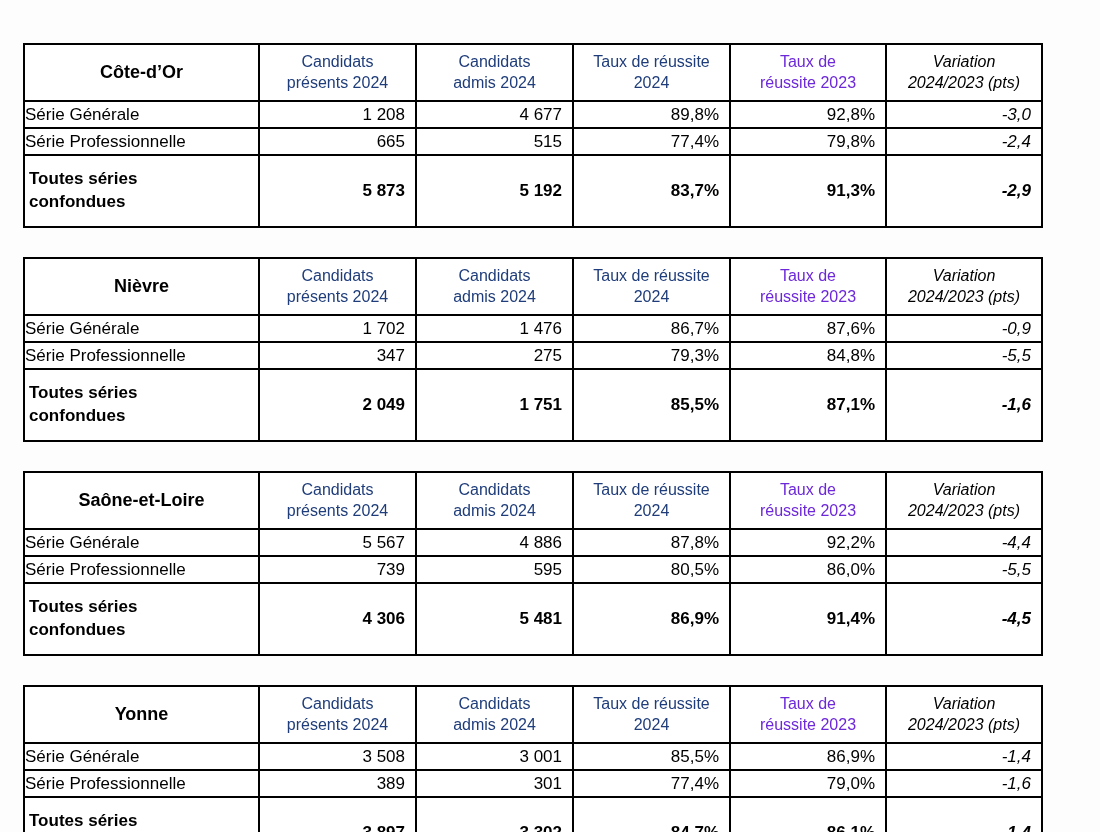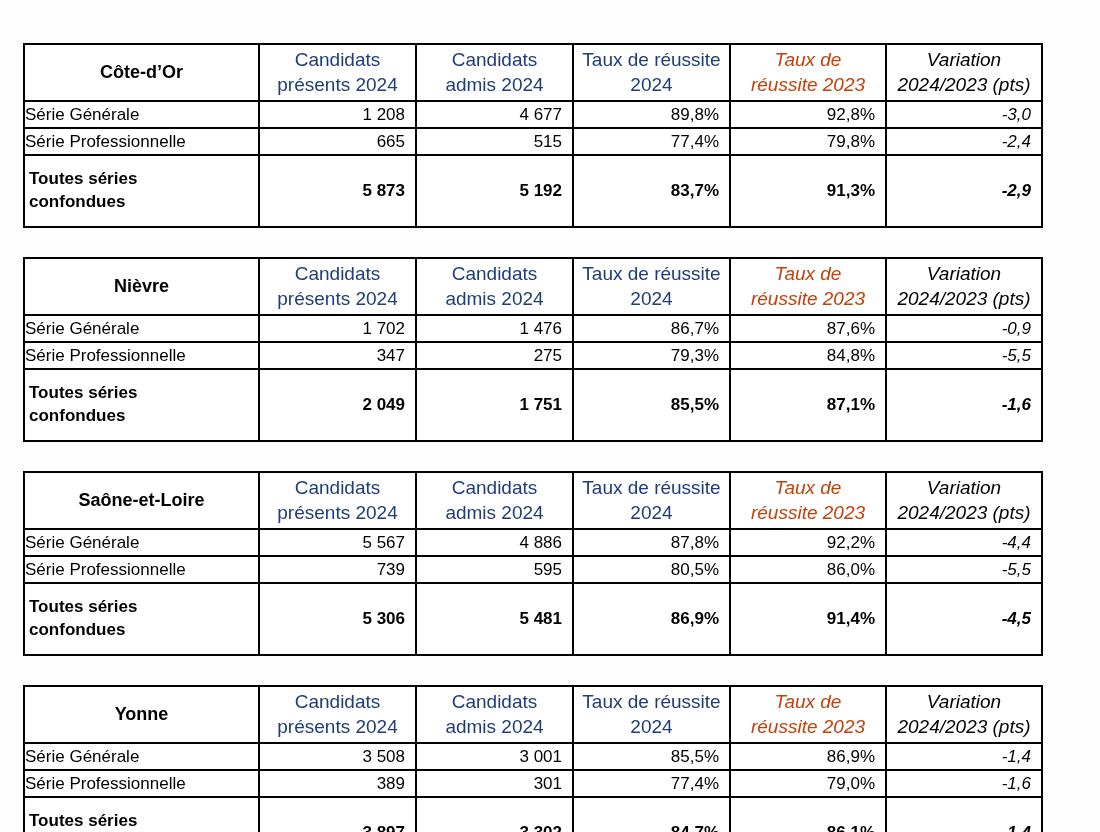--- a/index.html
+++ b/index.html
@@ -27,27 +27,27 @@
   tr.data { height: 27px; }
   tr.total { height: 72px; }
   th.dept-name {
     font-size: 18px;
     font-weight: bold;
     text-align: center;
     color: #000;
   }
   th.colhead {
     font-weight: normal;
-    font-size: 19px;
+    font-size: 16px;
     text-align: center;
     line-height: 1.28;
     padding: 2px 1px;
   }
   .c-blue { color: #1f3d7a; }
-  .c-purple { color: #c2410c; font-style: italic; }
+  .c-purple { color: #6d28d9; }
   .c-blackit { color: #000; font-style: italic; }
   td.rowlabel {
     font-size: 17px;
     text-align: left;
     padding-left: 0;
   }
   td.num {
     font-size: 17px;
     text-align: right;
     padding-right: 10px;
@@ -240,21 +240,21 @@
       <td class="num">595</td>
       <td class="num">80,5%</td>
       <td class="num">86,0%</td>
       <td class="num it">-5,5</td>
     </tr>
     <tr class="total">
       <td class="total-label">
         <div>Toutes séries</div>
         <div>confondues</div>
       </td>
-      <td class="num">5 306</td>
+      <td class="num">4 306</td>
       <td class="num">5 481</td>
       <td class="num">86,9%</td>
       <td class="num">91,4%</td>
       <td class="num it">-4,5</td>
     </tr>
   </tbody>
     </table>
 
   <table class="dept">
     <colgroup>

